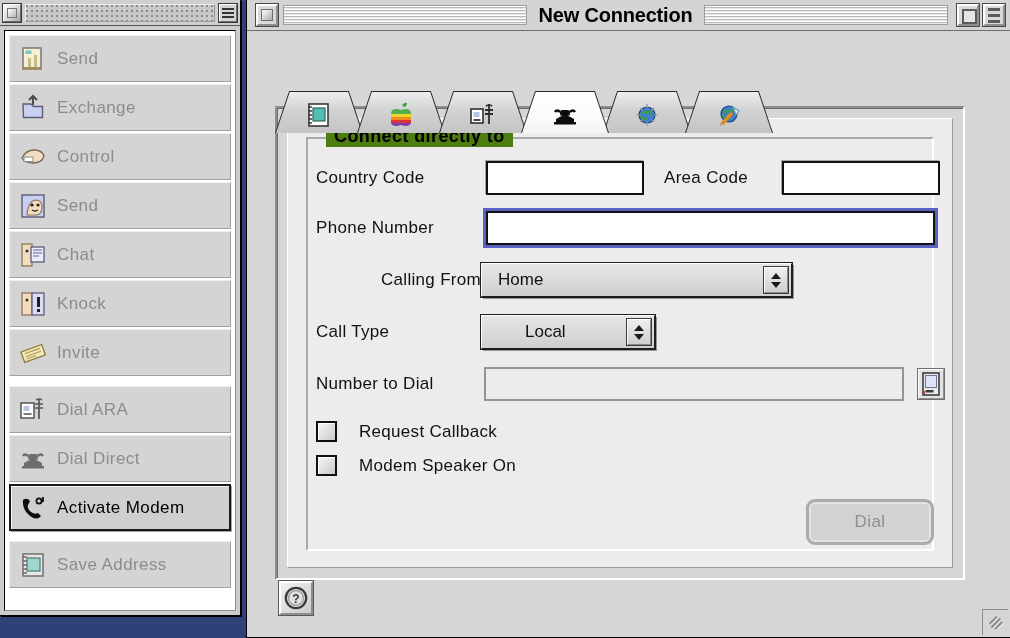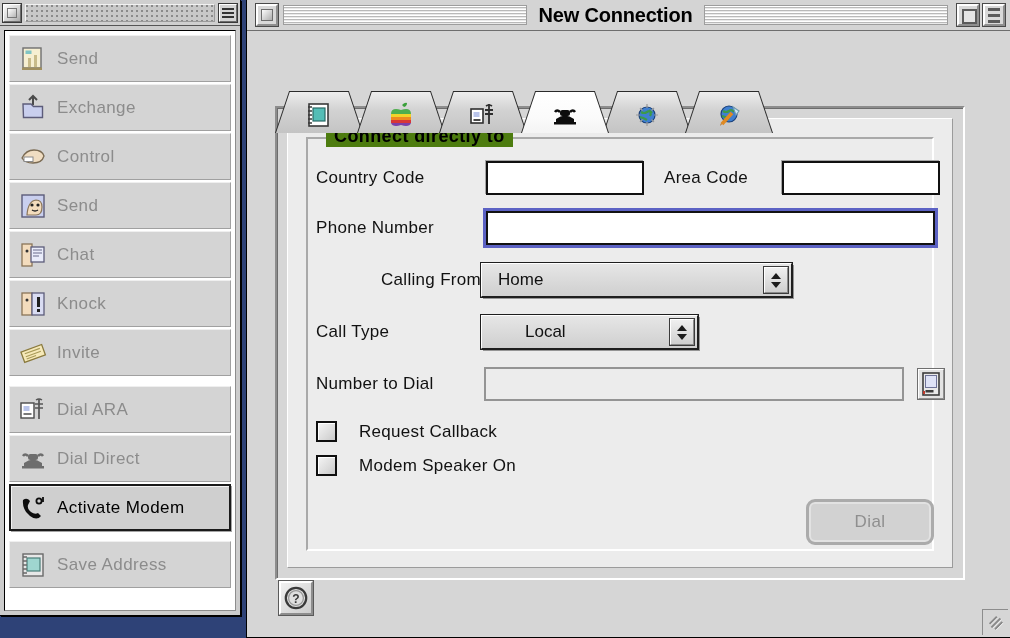--- a/index.html
+++ b/index.html
@@ -621,21 +621,21 @@
               <span>Home</span>
               <span class="arrows">
                 <span class="up"></span>
                   <span class="dn"></span>
               </span>
             </div>
           </div>
 
           <div class="frow" style="left:28px; top:196px;">
             <span class="flabel" style="width:165px;">Call Type</span>
-            <div class="popup" style="width:217px;padding-left:43px;">
+            <div class="popup" style="width:174px;padding-left:43px;">
               <span>Local</span>
               <span class="arrows">
                 <span class="up"></span>
                   <span class="dn"></span>
               </span>
             </div>
           </div>
 
           <div class="frow" style="left:28px; top:248px;">
             <span class="flabel" style="width:168px;">Number to Dial</span>

